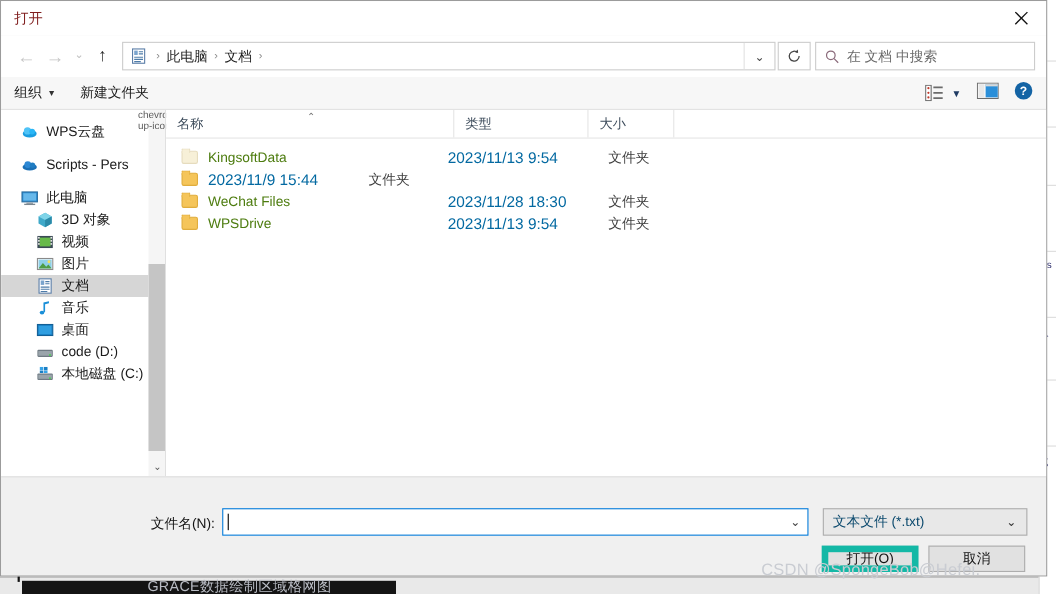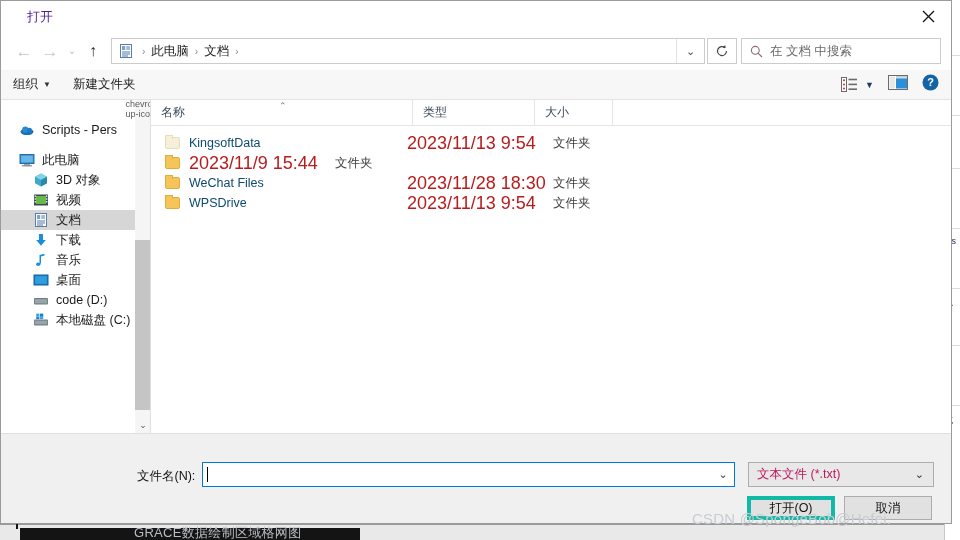--- a/index.html
+++ b/index.html
@@ -48,21 +48,21 @@
     border: 1px solid #9b9b9b;
     display: flex; flex-direction: column;
   }
 
   
   #titlebar {
     height: 31px; background: #ffffff; flex: 0 0 31px;
     display: flex; align-items: center; position: relative;
   }
   #dialog-title {
-    font-size: 13px; color: #4c1d95; padding-left: 26px; line-height: 31px;
+    font-size: 13px; color: #7f1d1d; padding-left: 12px; line-height: 31px;
   }
   #close-button {
     position: absolute; right: 0; top: 0; width: 46px; height: 31px;
     display: flex; align-items: center; justify-content: center;
     cursor: default;
   }
   #close-button svg { display: block; }
 
   
   #navbar {
@@ -163,22 +163,22 @@
   .col-head {
     font-size: 12px; color: #3b4a5a; display: flex; align-items: center;
     padding-left: 10px; border-right: 1px solid #e5e5e5; position: relative;
   }
   #sort-caret {
     position: absolute; left: 128px; top: 1px; font-size: 9px; color: #767676;
   }
   #filelist { flex: 1 1 auto; overflow: hidden; padding-top: 7px; }
   .file-row { height: 20px; display: flex; align-items: center; }
   .fr-icon { width: 16px; height: 16px; margin: 0 8px 0 14px; flex: 0 0 16px; position: relative; }
-  .fr-name { font-size: 12.5px; color: #0c4a6e; width: 218px; white-space: nowrap; overflow: hidden; }
-  .fr-date { font-size: 18px; color: #b91c1c; width: 146px; }
+  .fr-name { font-size: 12.5px; color: #4d7c0f; width: 218px; white-space: nowrap; overflow: hidden; }
+  .fr-date { font-size: 14px; color: #0369a1; width: 146px; }
   .fr-type { font-size: 12.5px; color: #404040; width: 122px; }
   .fr-size { font-size: 12.5px; color: #404040; }
 
   
   #footer {
     flex: 0 0 90px; background: #f0f0f0; position: relative;
     border-top: 1px solid #dfdfdf;
   }
   #filename-label {
     position: absolute; left: 137px; top: 468px; font-size: 12.5px; color: #111;
@@ -193,32 +193,32 @@
   #filename-dropdown {
     position: absolute; right: 0; top: 0; width: 22px; height: 23px;
     display: flex; align-items: center; justify-content: center;
     color: #444; font-size: 11px;
   }
   #filetype-select {
     position: absolute; left: 748px; top: 462px; width: 186px; height: 25px;
     border: 1px solid #adadad; background: #e8e8e8;
     display: flex; align-items: center; padding-left: 8px;
   }
-  #filetype-value { font-size: 12.5px; color: #be185d; }
+  #filetype-value { font-size: 12.5px; color: #0c4a6e; }
   #filetype-caret {
     position: absolute; right: 9px; top: 5px; color: #333; font-size: 11px;
   }
   .footer-button {
     position: absolute; top: 496px; height: 24px; width: 88px;
     display: flex; align-items: center; justify-content: center;
     font-size: 12.5px; color: #111;
     background: #e1e1e1; border: 1px solid #adadad;
   }
   #open-button {
-    left: 747px; border: 4px solid #14b8a6; background: #e1e1e1;
+    left: 747px; border: 6px solid #14b8a6; background: #e1e1e1;
   }
   #cancel-button { left: 844px; }
 
   
   #watermark {
     position: absolute; left: 692px; top: 510px;
     font-size: 15px; color: #c9ccd2; white-space: nowrap;
     letter-spacing: .2px; z-index: 50; pointer-events: none;
   }
 
@@ -361,20 +361,30 @@
     </div>
   </div>
 
   <div id="dialog-body">
 
     <div id="sidebar">
       <div id="sidebar-list">
 
         <div class="nav-gap"></div>
 
+        <div class="nav-item">
+          <span class="ni-icon">
+            <svg width="16" height="16" viewBox="0 0 16 16">
+              <ellipse cx="8" cy="9.5" rx="6.3" ry="3.6" fill="#1a9de0"></ellipse>
+              <circle cx="6" cy="7" r="3.3" fill="#4fc3f7"></circle>
+              <circle cx="10.2" cy="7.6" r="2.6" fill="#29b6f6"></circle>
+            </svg>
+          </span>
+          <span class="ni-label">WPS云盘</span>
+        </div>
 
         <div class="nav-gap"></div>
 
         <div class="nav-item">
           <span class="ni-icon">
             <svg width="16" height="16" viewBox="0 0 16 16">
               <ellipse cx="8" cy="9.8" rx="6.5" ry="3.3" fill="#1a6fb5"></ellipse>
               <circle cx="6.3" cy="7.6" r="3.1" fill="#2d88d4"></circle>
               <circle cx="10.5" cy="8.2" r="2.5" fill="#1f7cc2"></circle>
             </svg>
@@ -416,45 +426,47 @@
               <rect x="1.6" y="6.2" width="1.5" height="1.5" fill="#e6e6e6"></rect>
               <rect x="1.6" y="9" width="1.5" height="1.5" fill="#e6e6e6"></rect>
               <rect x="12.9" y="3.4" width="1.5" height="1.5" fill="#e6e6e6"></rect>
               <rect x="12.9" y="6.2" width="1.5" height="1.5" fill="#e6e6e6"></rect>
               <rect x="12.9" y="9" width="1.5" height="1.5" fill="#e6e6e6"></rect>
             </svg>
           </span>
           <span class="ni-label">视频</span>
         </div>
 
+        <div class="nav-item indent">
+          <span class="ni-icon">
+            <svg width="16" height="16" viewBox="0 0 16 16">
+              <rect x="1" y="3" width="14" height="10" fill="#fff" stroke="#8a8a8a" stroke-width="1"></rect>
+              <rect x="2" y="4" width="12" height="8" fill="#8fd0e8"></rect>
+              <path d="M2 12 L6 7 L9 10.5 L11 8.5 L14 12 Z" fill="#4e9c45"></path>
+              <circle cx="11.5" cy="6" r="1.3" fill="#f6e05e"></circle>
+            </svg>
+          </span>
+          <span class="ni-label">图片</span>
+        </div>
 
         <div class="nav-item indent selected">
           <span class="ni-icon">
             <svg width="16" height="16" viewBox="0 0 16 16">
               <rect x="2.5" y="1.5" width="11" height="13" fill="#fff" stroke="#5b7ea8" stroke-width="1"></rect>
               <rect x="4" y="3" width="3.2" height="4" fill="#7aa4cd"></rect>
               <line x1="8.2" y1="4" x2="12" y2="4" stroke="#4d7ba8" stroke-width="1"></line>
               <line x1="8.2" y1="6" x2="12" y2="6" stroke="#4d7ba8" stroke-width="1"></line>
               <line x1="4" y1="9" x2="12" y2="9" stroke="#4d7ba8" stroke-width="1"></line>
               <line x1="4" y1="11" x2="12" y2="11" stroke="#4d7ba8" stroke-width="1"></line>
               <line x1="4" y1="13" x2="10" y2="13" stroke="#4d7ba8" stroke-width="1"></line>
             </svg>
           </span>
           <span class="ni-label">文档</span>
         </div>
 
-        <div class="nav-item indent">
-          <span class="ni-icon">
-            <svg width="16" height="16" viewBox="0 0 16 16">
-              <rect x="6" y="2" width="4" height="6" fill="#1a8fd8"></rect>
-              <path d="M3.2 8 L12.8 8 L8 13.8 Z" fill="#1a8fd8"></path>
-            </svg>
-          </span>
-          <span class="ni-label">下载</span>
-        </div>
 
         <div class="nav-item indent">
           <span class="ni-icon">
             <svg width="16" height="16" viewBox="0 0 16 16">
               <path d="M6.5 12 L6.5 3 L11.5 1.8 L11.5 3.6 L8 4.6 L8 11.5 Z" fill="#1a8fd8"></path>
               <ellipse cx="5.2" cy="12.2" rx="2.1" ry="1.7" fill="#1a8fd8"></ellipse>
             </svg>
           </span>
           <span class="ni-label">音乐</span>
         </div>

